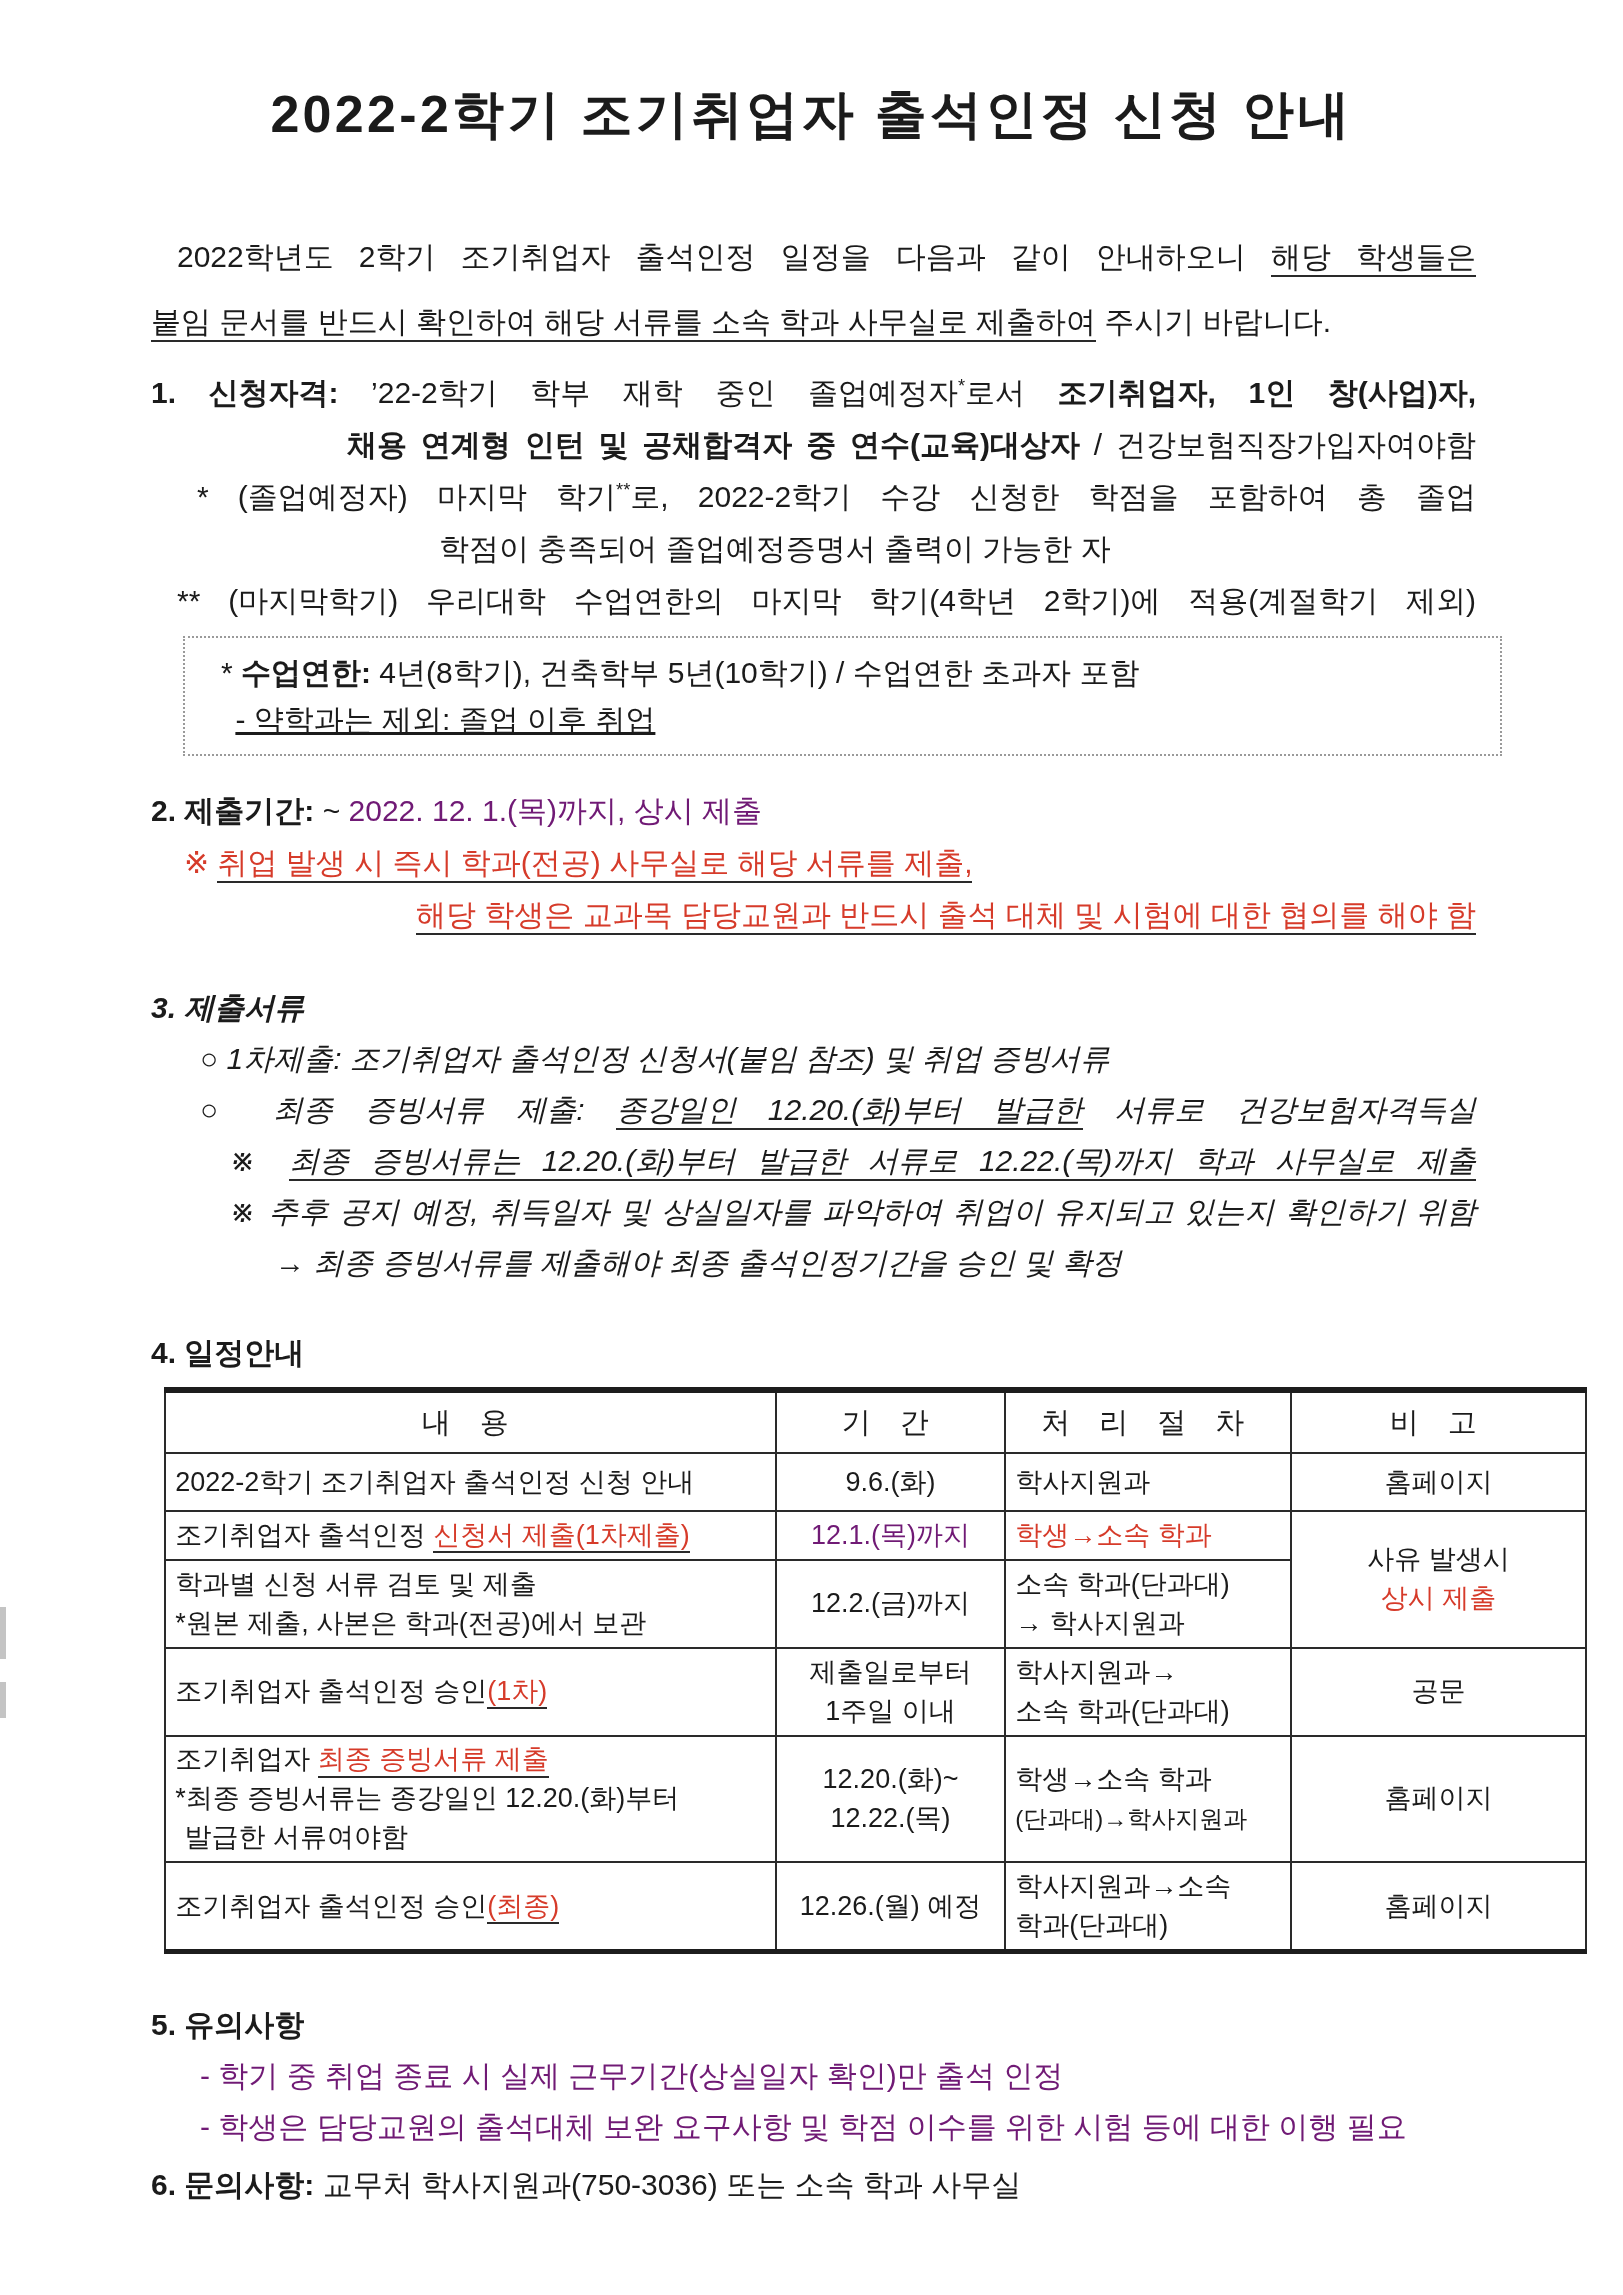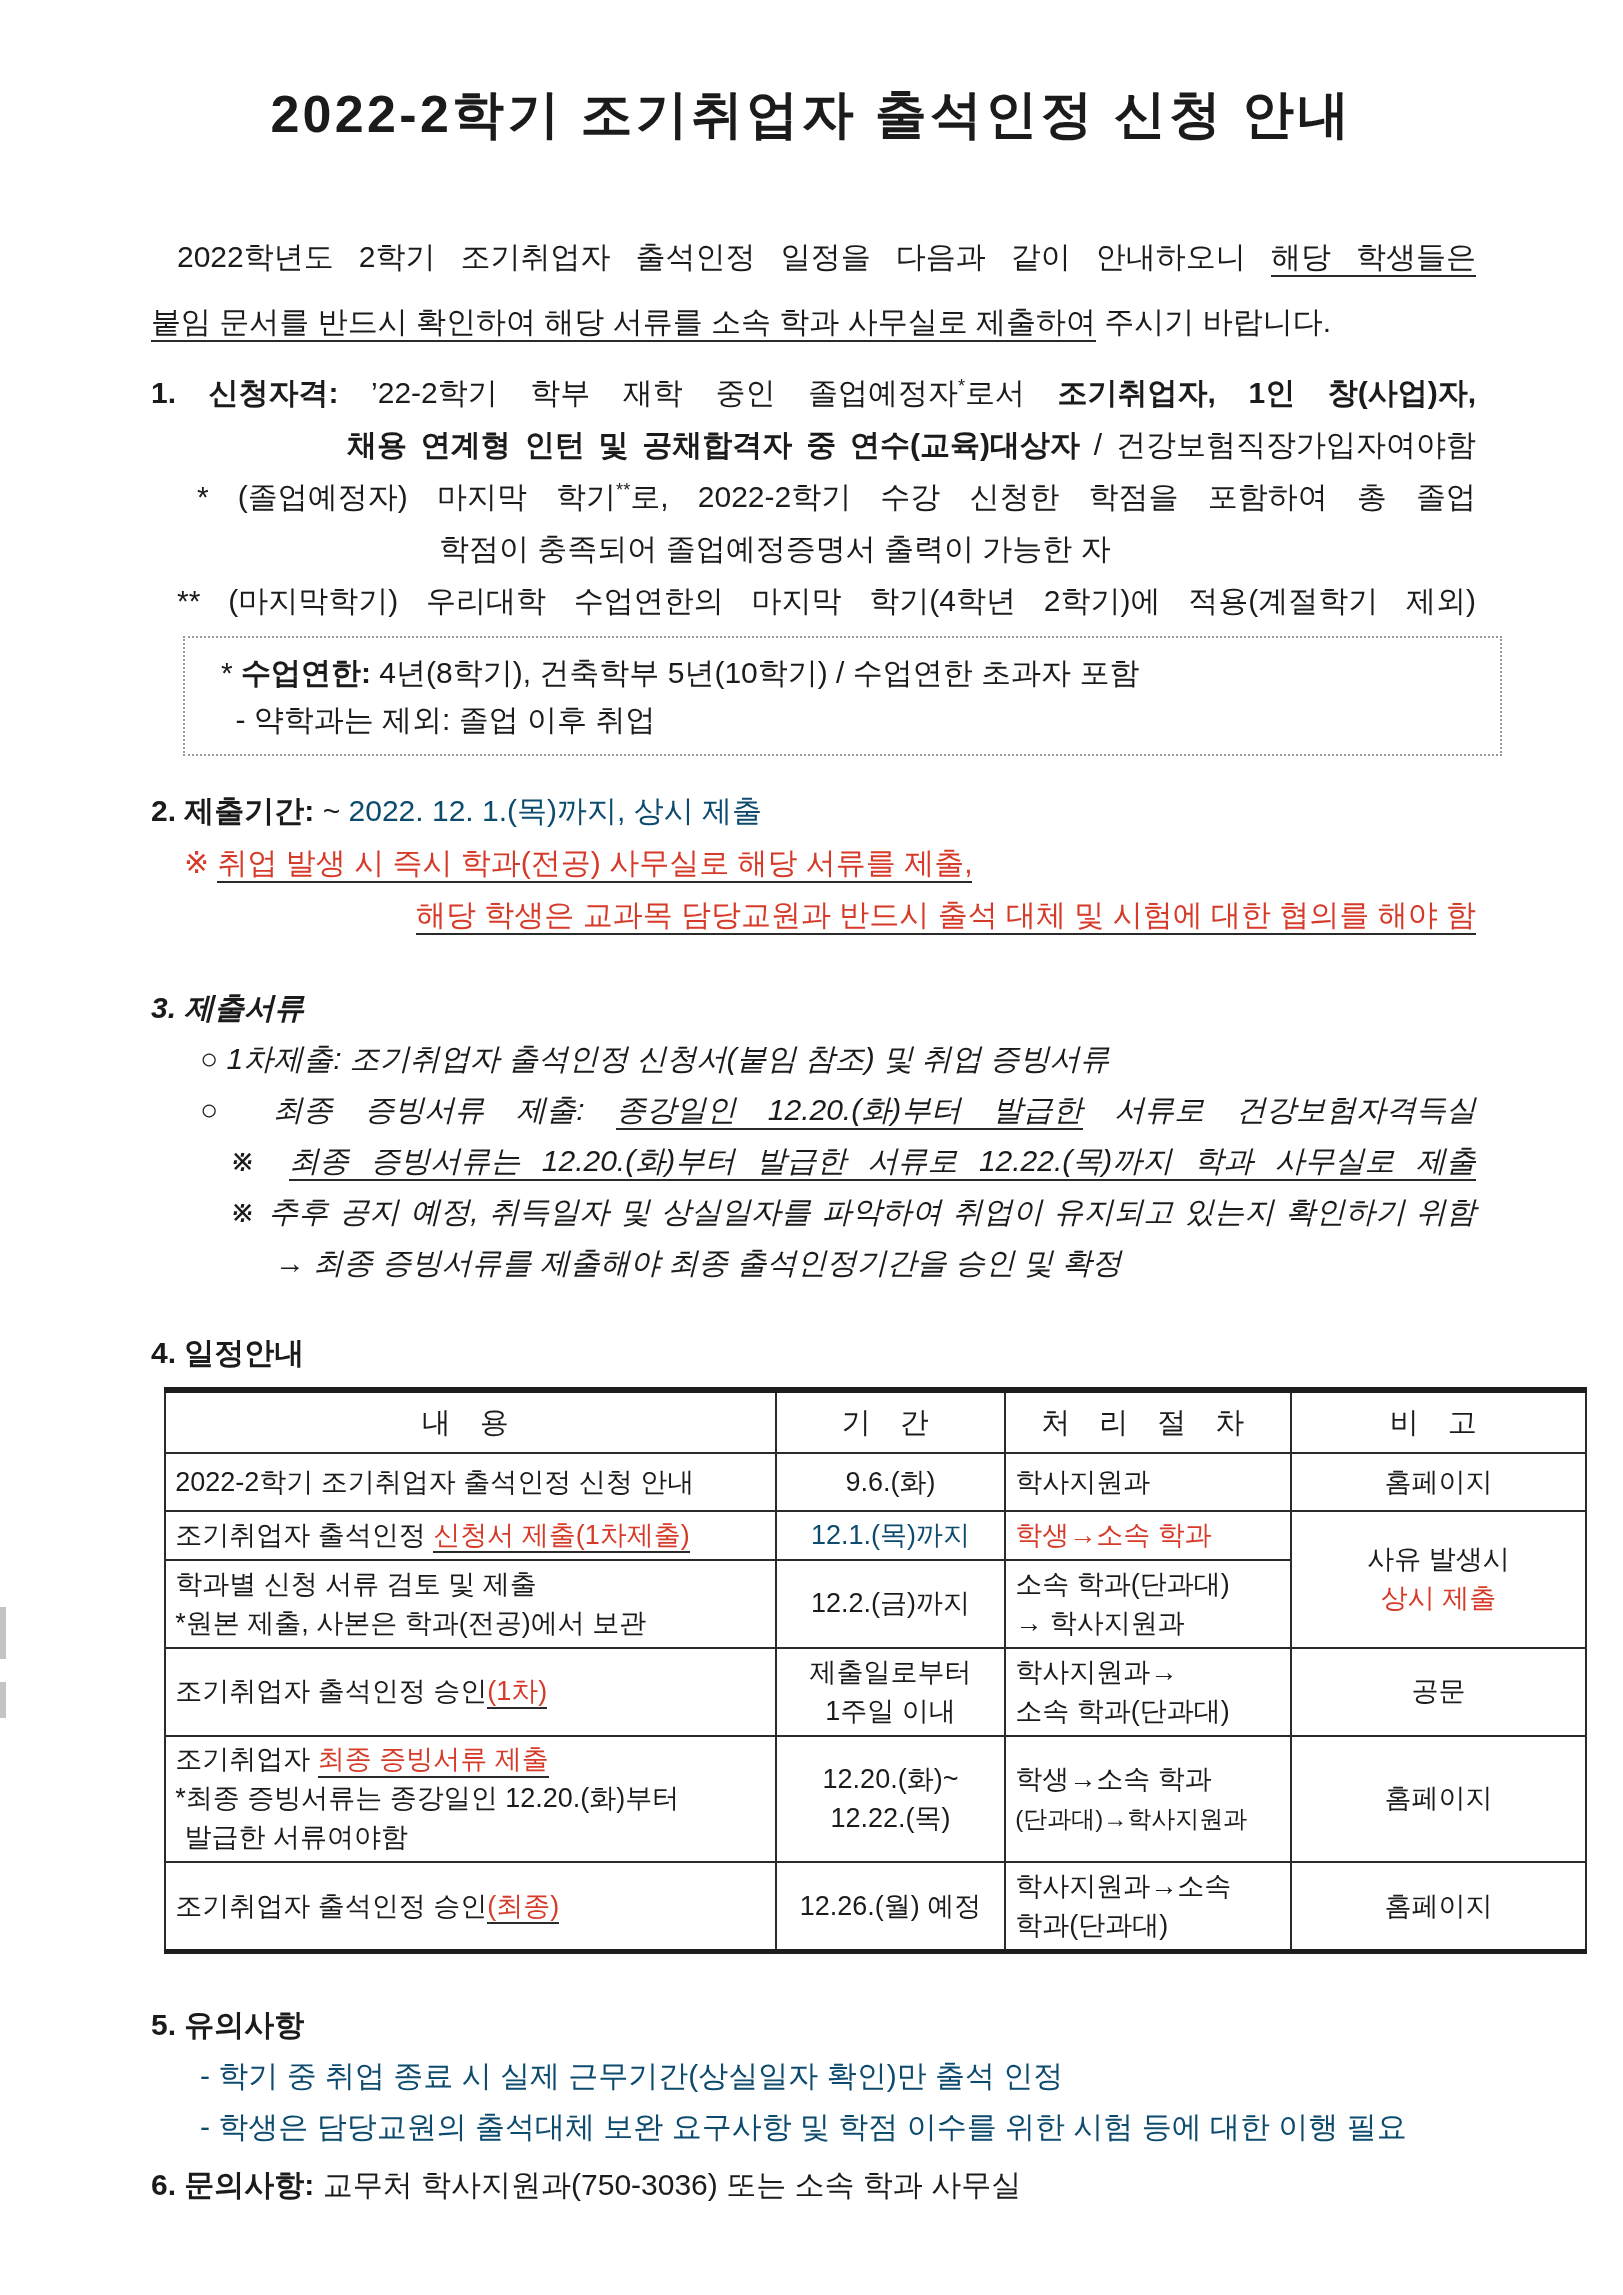--- a/index.html
+++ b/index.html
@@ -13,21 +13,21 @@
     font-size:52px;font-weight:700;letter-spacing:3.3px;line-height:52px;
   }
   .blk{margin-left:151px;margin-right:147px;}
   .ln{font-size:30px;line-height:52px;white-space:normal;}
   .intro{margin-top:84px;}
   .intro .ln{line-height:65px;}
   .j{text-align:justify;text-align-last:justify;}
   .b{font-weight:700;}
   .u{border-bottom:2.6px solid #2a2a2a;padding-bottom:2px;}
   .red{color:#d63b2a;}
-  .blue{color:#0c4a6e;}
+  .blue{color:#701a75;}
   .sup{font-size:18.3px;vertical-align:super;line-height:0;}
   .ind-title{text-indent:26px;}
   .p300{padding-left:196px;}
   .p70{padding-left:46px;}
   .p440{padding-left:288px;}
   .p40{padding-left:26px;}
   .p50{padding-left:33px;}
   .p75{padding-left:49px;}
   .p120{padding-left:79px;}
   .p130{padding-left:85px;text-align:right;}
@@ -81,21 +81,21 @@
 <div class="blk s1" style="margin-top:13px;">
   <div class="ln j"><span class="b">1. 신청자격:</span><span> ’22-2학기 학부 재학 중인 졸업예정자</span><sup class="sup">*</sup><span>로서 </span><span class="b">조기취업자, 1인 창(사업)자,</span></div>
   <div class="ln j p300"><span class="b">채용 연계형 인턴 및 공채합격자 중 연수(교육)대상자</span><span> / 건강보험직장가입자여야함</span></div>
   <div class="ln j p70"><span>* (졸업예정자) 마지막 학기</span><sup class="sup">**</sup><span>로, 2022-2학기 수강 신청한 학점을 포함하여 총 졸업</span></div>
   <div class="ln p440"><span>학점이 충족되어 졸업예정증명서 출력이 가능한 자</span></div>
   <div class="ln j p40"><span>** (마지막학기) 우리대학 수업연한의 마지막 학기(4학년 2학기)에 적용(계절학기 제외)</span></div>
 </div>
 
 <div class="notebox">
   <div class="ln"><span>* </span><span class="b">수업연한:</span><span> 4년(8학기), 건축학부 5년(10학기) / 수업연한 초과자 포함</span></div>
-  <div class="ln" style="padding-left:14.4px;"><span>- 약학과는 제외: 졸업 이후 취업</span></div>
+  <div class="ln" style="padding-left:14.4px;text-decoration:underline;"><span>- 약학과는 제외: 졸업 이후 취업</span></div>
 </div>
 
 <div class="blk s2">
   <div class="ln"><span class="b">2. 제출기간:</span><span> ~ </span><span class="blue">2022. 12. 1.(목)까지, 상시 제출</span></div>
   <div class="ln p50"><span class="red">※</span><span class="red">&nbsp;</span><span class="red u">취업 발생 시 즉시 학과(전공) 사무실로 해당 서류를 제출,</span></div>
   <div class="ln p130"><span class="red u">해당 학생은 교과목 담당교원과 반드시 출석 대체 및 시험에 대한 협의를 해야 함</span></div>
 </div>
 
 <div class="blk s3">
   <div class="ln"><span class="b">3. 제출서류</span></div>

